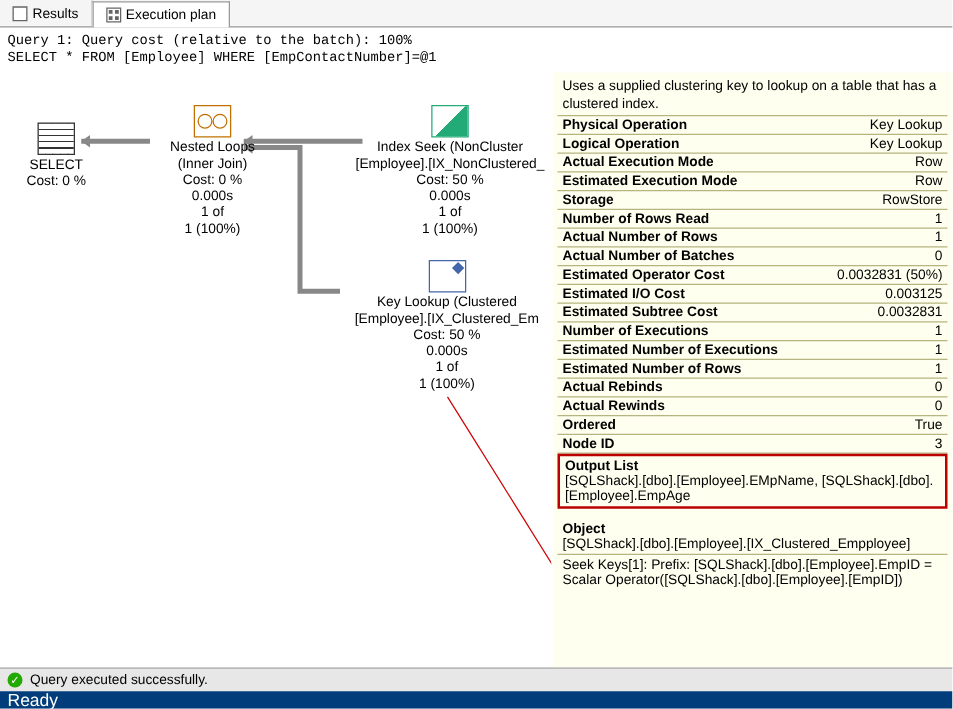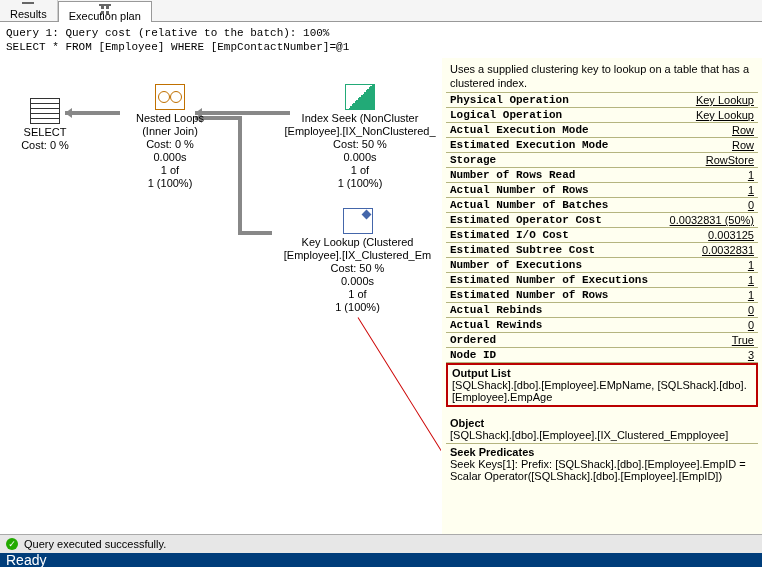--- a/index.html
+++ b/index.html
@@ -1,20 +1,20 @@
 <!DOCTYPE html>
 <html><head>
 <meta charset="utf-8">
 <style>
   * { box-sizing: border-box; margin: 0; padding: 0; }
   body { font-family: 'Segoe UI', Tahoma, sans-serif; font-size: 11px; color: #000; background: #fff; width: 762px; height: 567px; overflow: hidden; position: relative; }
 
   
   .tabbar { display: flex; align-items: center; border-bottom: 1px solid #999; height: 22px; background: #f5f5f5; }
-  .tab { display: flex; align-items: center; gap: 4px; padding: 2px 10px; border-right: 1px solid #ccc; height: 100%; cursor: pointer; flex-direction: column; }
+  .tab { display: flex; align-items: center; gap: 4px; padding: 2px 10px; border-right: 1px solid #ccc; height: 100%; cursor: pointer; }
   .tab.active { background: #fff; border-top: 1px solid #999; border-left:1px solid #999; border-right:1px solid #999; position:relative; top:1px; font-weight: 500; }
   .tab .icon { width:12px; height:12px; display:inline-block; }
 
   
   .query-header { font-family: 'Courier New', monospace; font-size: 11px; padding: 4px 6px; line-height: 14px; white-space: pre; }
 
   
   .main { display: flex; height: calc(567px - 22px - 36px - 19px - 14px); position: relative; }
   .plan-area { width: 442px; position: relative; overflow: hidden; border-right: 1px solid #fff; }
   .detail-area { flex: 1; background: #fffff0; font-size: 11px; padding: 2px 4px; overflow-y: auto; }
@@ -35,22 +35,22 @@
 
   
   svg.connectors { position:absolute; left:0; top:0; width:442px; height:100%; pointer-events:none; }
 
   
   .redline { position:absolute; border-top:1px solid #c00; transform-origin: left center; }
 
   
   .prop-head { font-size: 11px; padding: 2px 4px; border-bottom:1px solid #b5b580; line-height:14px; }
   .prop-row { display:flex; justify-content:space-between; border-bottom:1px solid #b5b580; padding:1px 4px; }
-  .prop-row .k { font-weight:bold;font-family:Liberation Mono, monospace; }
-  .prop-row .v { text-align:right;text-decoration:underline; }
+  .prop-row .k { font-weight:bold; }
+  .prop-row .v { text-align:right; }
   .prop-section { border-bottom:1px solid #b5b580; padding:2px 4px; }
   .prop-section .t { font-weight:bold; display:block; }
   .prop-section.boxed { border: 2px solid #b00; }
 
   
   .status-success { position:absolute; bottom:14px; left:0; right:0; height:19px; background:#e7e7e7; border-top:1px solid #aaa; display:flex; align-items:center; padding:0 6px; gap:6px; }
   .status-success .dot { width:12px; height:12px; border-radius:50%; background:#2a0; display:flex; align-items:center; justify-content:center; color:#fff; font-size:9px; }
   .status-ready { position:absolute; bottom:0; left:0; right:0; height:14px; background:#003d7a; color:#fff; padding:0 6px; font-size:14px; line-height:14px; }
 
   
@@ -214,21 +214,20 @@
       <span class="t">Output List</span>
       <span>[SQLShack].[dbo].[Employee].EMpName, [SQLShack].[dbo].[Employee].EmpAge</span>
     </div>
 
     <div class="prop-section" style="margin-top:8px;">
       <span class="t">Object</span>
       <span>[SQLShack].[dbo].[Employee].[IX_Clustered_Empployee]</span>
     </div>
 
     <div class="prop-section" style="border-bottom:none;">
-      <span class="t">Seek Predicates</span>
       <span>Seek Keys[1]: Prefix: [SQLShack].[dbo].[Employee].EmpID = Scalar Operator([SQLShack].[dbo].[Employee].[EmpID])</span>
     </div>
   </div>
 
 </div>
 
 <div class="status-success">
   <span class="dot">✓</span>
   <span>Query executed successfully.</span>
 </div>

